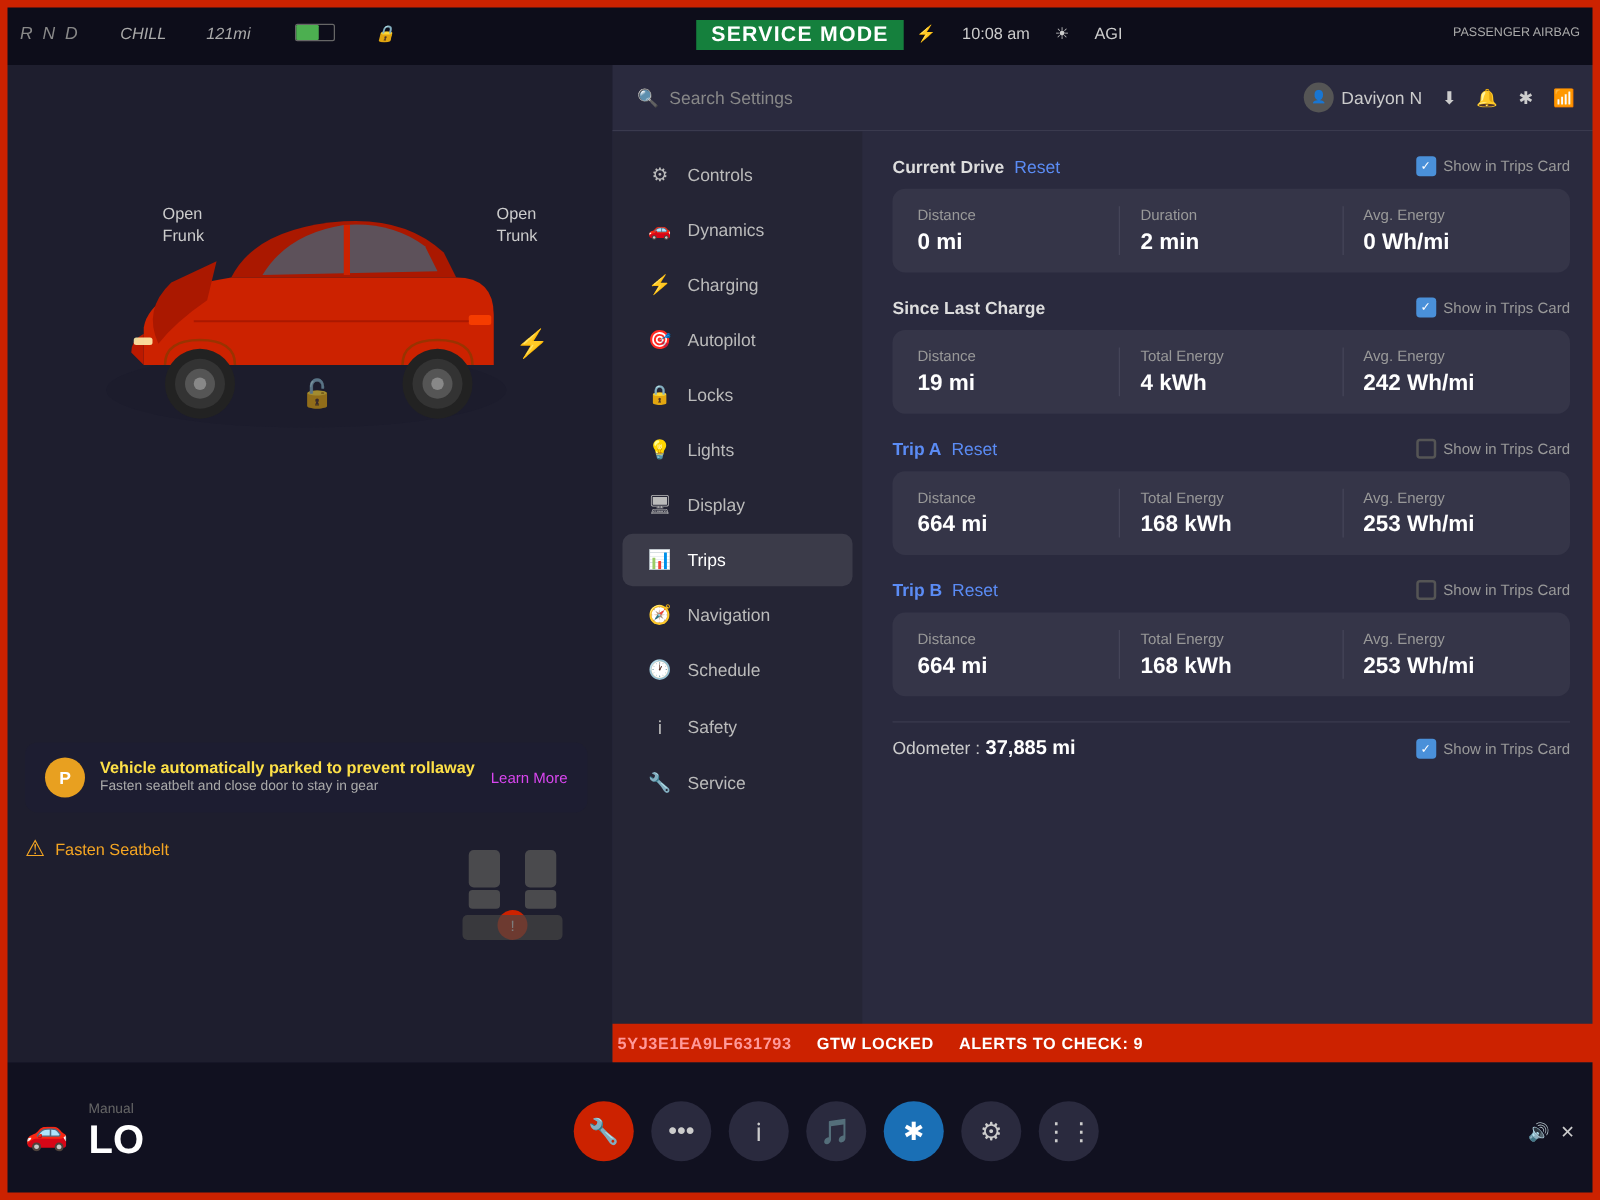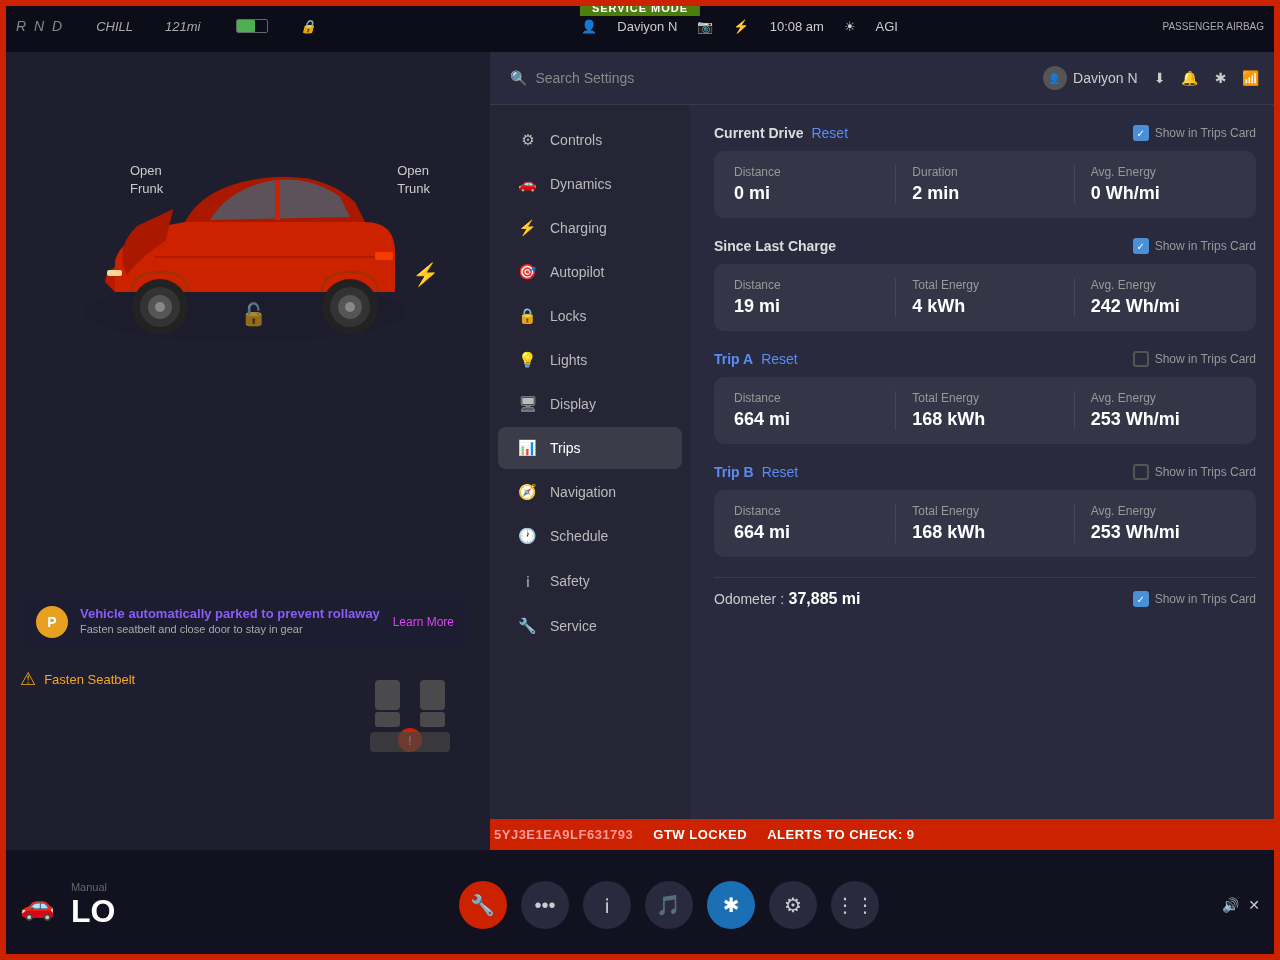--- a/index.html
+++ b/index.html
@@ -28,26 +28,26 @@
       height: 52px;
       background: #0d0d1a;
       display: flex;
       align-items: center;
       padding: 0 16px;
       z-index: 10;
     }
 
     .service-mode-banner {
       position: absolute;
-      top: 0;
+      top: 16px;
       left: 50%;
       transform: translateX(-50%);
-      background: #4d7c0f;
-      color: white;
-      font-size: 11px;
+      background: #15803d;
+      color: white;
+      font-size: 17px;
       font-weight: bold;
       padding: 2px 12px;
       letter-spacing: 1px;
       z-index: 20;
     }
 
     .top-bar-left {
       display: flex;
       align-items: center;
       gap: 32px;
@@ -168,21 +168,21 @@
       font-size: 14px;
       font-weight: bold;
       flex-shrink: 0;
     }
 
     .notification-text {
       flex: 1;
     }
 
     .notification-title {
-      color: #8b5cf6;
+      color: #fde047;
       font-size: 13px;
       font-weight: 600;
       margin-bottom: 2px;
     }
 
     .notification-subtitle {
       color: #aaa;
       font-size: 11px;
     }
 

